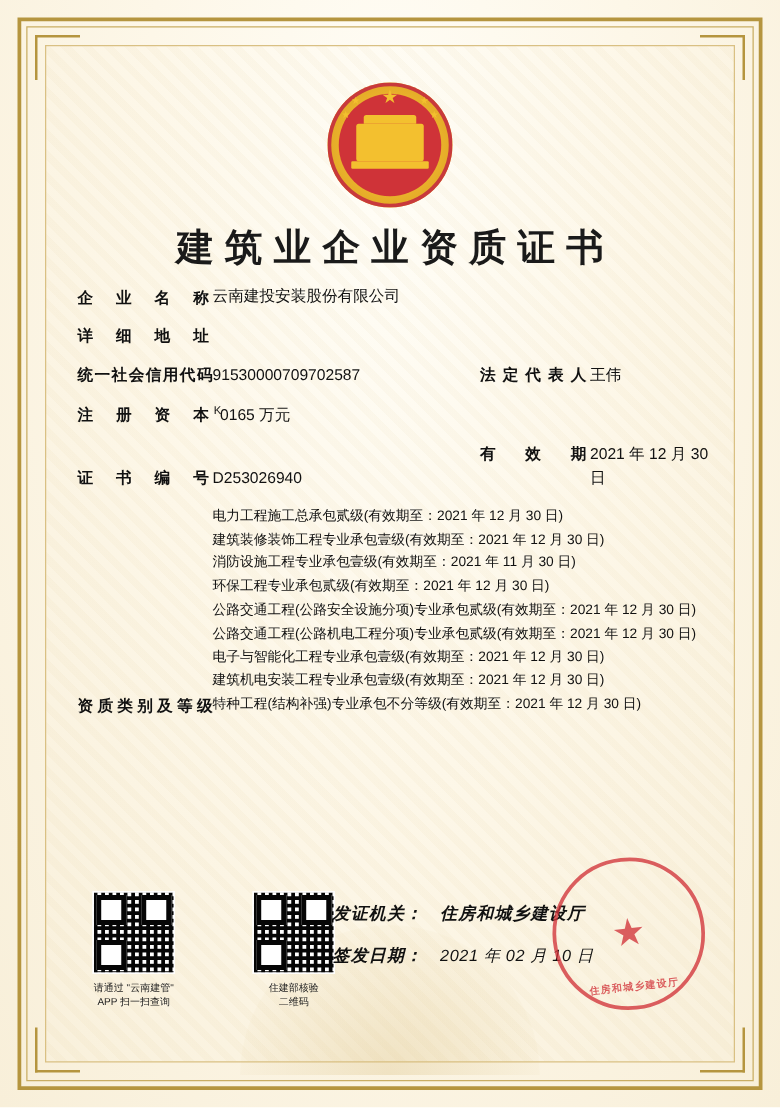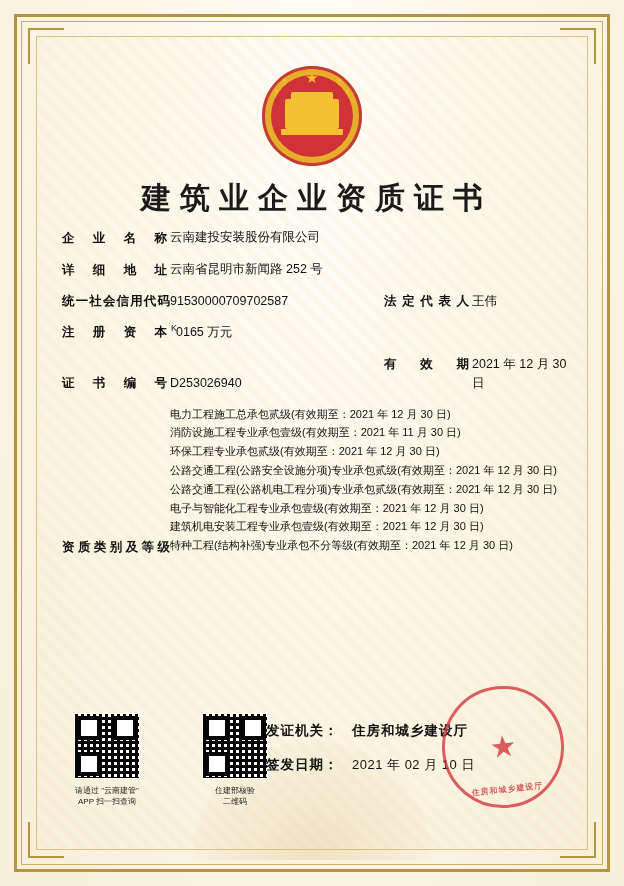--- a/index.html
+++ b/index.html
@@ -241,20 +241,21 @@
     right: 58px;
     bottom: 96px;
     width: 300px;
     text-align: left;
   }
   .issuer .irow {
     display: flex;
     align-items: flex-end;
     margin-bottom: 16px;
     font-size: 13.5px;
+    font-style: italic;
   }
   .issuer .ilbl {
     width: 86px;
     flex: none;
     font-weight: bold;
     letter-spacing: 1px;
     color: #111;
   }
   .issuer .ival {
     font-weight: bold;
@@ -327,21 +328,20 @@
 
   <div class="fields">
 
     <div class="row">
       <div class="lbl">企业名称</div>
       <div class="val">云南建投安装股份有限公司</div>
     </div>
 
     <div class="row">
       <div class="lbl">详细地址</div>
-      <div class="val">云南省昆明市新闻路 252 号</div>
     </div>
 
     <div class="row">
       <div class="half-left">
         <div class="lbl narrow">统一社会信用代码</div>
         <div class="val">91530000709702587</div>
       </div>
       <div class="half-right">
         <div class="lbl">法定代表人</div>
         <div class="val">王伟</div>
@@ -365,20 +365,21 @@
       <div class="half-right">
         <div class="lbl">有效期</div>
         <div class="val">2021 年 12 月 30 日</div>
       </div>
     </div>
 
     <div class="row" style="margin-top:6px;">
       <div class="lbl narrow">资质类别及等级</div>
       <div class="val qual-list">
         <div>电力工程施工总承包贰级(有效期至：2021 年 12 月 30 日)</div>
+        <div>建筑装修装饰工程专业承包壹级(有效期至：2021 年 12 月 30 日)</div>
         <div>消防设施工程专业承包壹级(有效期至：2021 年 11 月 30 日)</div>
         <div>环保工程专业承包贰级(有效期至：2021 年 12 月 30 日)</div>
         <div>公路交通工程(公路安全设施分项)专业承包贰级(有效期至：2021 年 12 月 30 日)</div>
         <div>公路交通工程(公路机电工程分项)专业承包贰级(有效期至：2021 年 12 月 30 日)</div>
         <div>电子与智能化工程专业承包壹级(有效期至：2021 年 12 月 30 日)</div>
         <div>建筑机电安装工程专业承包壹级(有效期至：2021 年 12 月 30 日)</div>
         <div>特种工程(结构补强)专业承包不分等级(有效期至：2021 年 12 月 30 日)</div>
       </div>
     </div>
 

